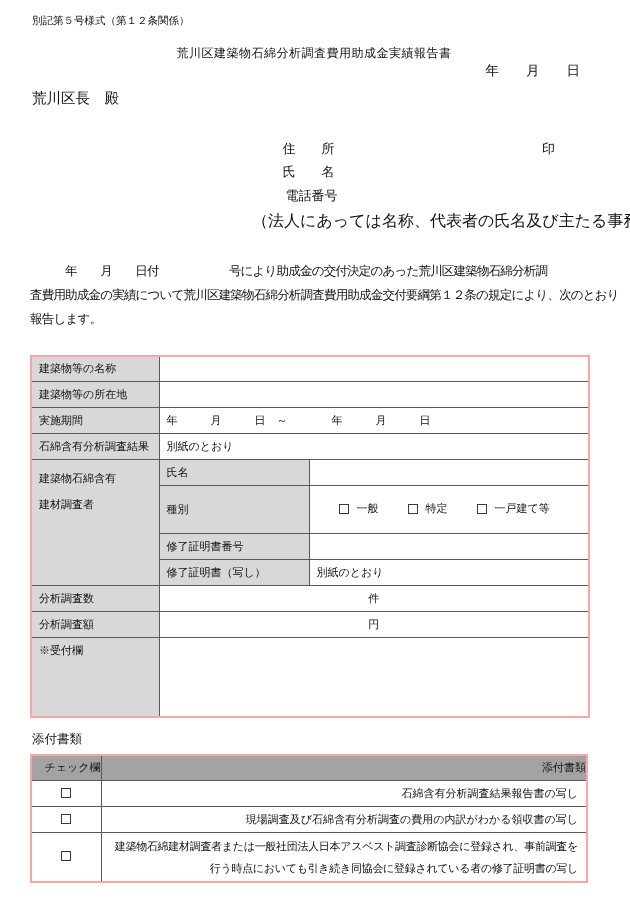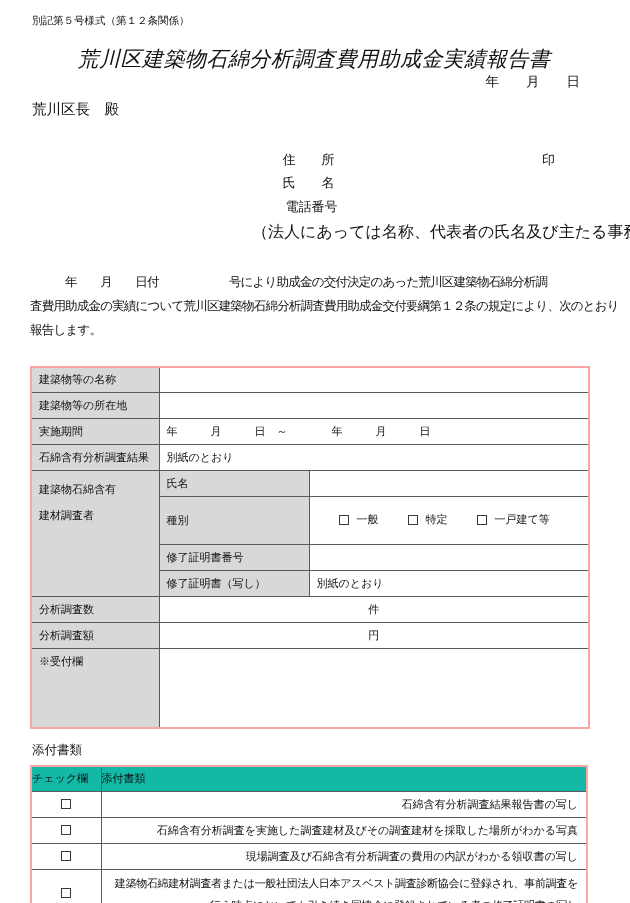--- a/index.html
+++ b/index.html
@@ -11,24 +11,23 @@
     font-family: "Liberation Serif", "DejaVu Serif", serif;
     overflow: hidden;
   }
   .page { position: relative; width: 630px; height: 903px; padding: 14px 32px 0 30px; }
 
   .form-note { font-size: 10.5px; margin-left: 2px; white-space: pre; }
 
   .doc-title {
     margin-top: 17px;
     text-align: center;
-    font-size: 21px;
+    font-size: 12px;
     letter-spacing: 0.5px;
     white-space: pre;
-    font-style: italic;
   }
 
   .date-line {
     text-align: right;
     padding-right: 18px;
     font-size: 13.5px;
     white-space: pre;
   }
 
   .addressee {
@@ -78,21 +77,21 @@
     border: 1px solid #3a3a3a;
     background: #fff;
     vertical-align: -1px;
   }
   .type-opts { display: inline-flex; gap: 29px; align-items: center; justify-content: center; }
   .type-opts .opt { display: inline-flex; gap: 8px; align-items: center; }
 
   .attach-heading { margin-top: 13px; margin-left: 2px; font-size: 12.5px; }
 
   .t2 { margin-top: 6px; }
-  .t2 thead th { background: #14b8a6; text-align: left; padding: 0; height: 25px; }
+  .t2 thead th { background: #a3a3a3; text-align: right; padding: 0; height: 25px; }
   .t2 td.check-cell { text-align: center; padding: 0; }
   .t2 td.doc-cell { padding: 2px 8px 2px 9px; height: 26px; text-align: right; }
   .t2 tr.tall td { height: 48px; }
   .t2 td.wrap { white-space: normal; line-height: 22px; letter-spacing: -0.3px; }
 </style>
 </head>
 <body>
 
 <div class="page">
 
@@ -198,24 +197,20 @@
         <th>添付書類</th>
       </tr>
     </thead>
     <tbody>
       <tr>
         <td class="check-cell"><span class="cb"></span></td>
         <td class="doc-cell">石綿含有分析調査結果報告書の写し</td>
       </tr>
       <tr>
         <td class="check-cell"><span class="cb"></span></td>
-        <td class="doc-cell">石綿含有分析調査を実施した調査建材及びその調査建材を採取した場所がわかる写真</td>
-      </tr>
-      <tr>
-        <td class="check-cell"><span class="cb"></span></td>
         <td class="doc-cell">現場調査及び石綿含有分析調査の費用の内訳がわかる領収書の写し</td>
       </tr>
       <tr class="tall">
         <td class="check-cell"><span class="cb"></span></td>
         <td class="doc-cell wrap">建築物石綿建材調査者または一般社団法人日本アスベスト調査診断協会に登録され、事前調査を行う時点においても引き続き同協会に登録されている者の修了証明書の写し</td>
       </tr>
     </tbody>
   </table>
 
 </div>

